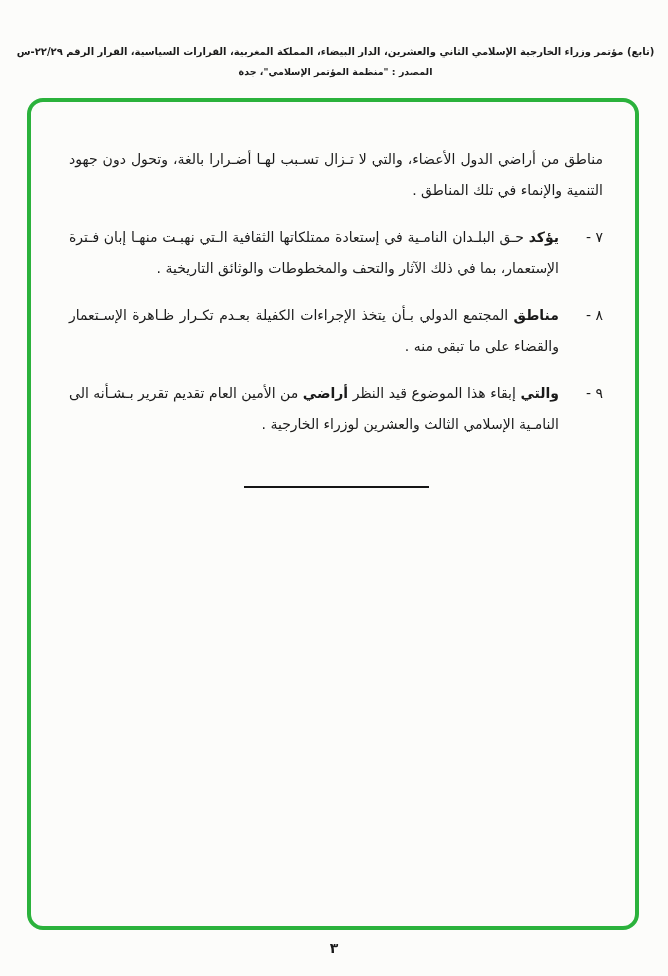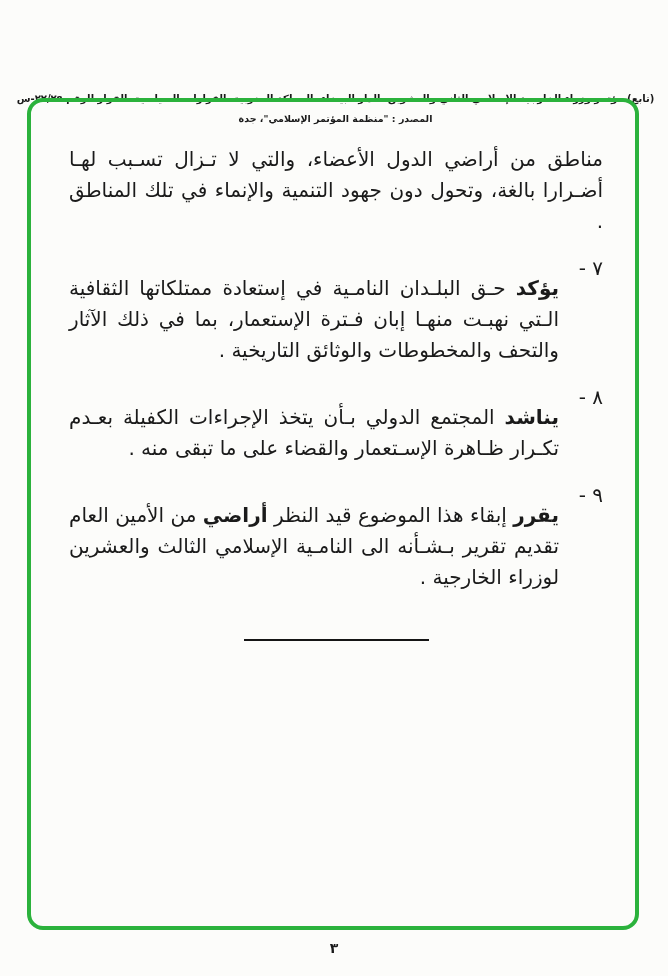--- a/index.html
+++ b/index.html
@@ -8,41 +8,41 @@
     width:668px;height:976px;
     margin:0 auto;
     background:#fcfcfa;
     font-family:"DejaVu Sans",sans-serif;
     color:#1a1a1a;
     overflow:hidden;
   }
   .header{
     position:absolute;top:46px;left:3px;right:0;
     direction:rtl;text-align:center;
-    font-weight:bold;font-size:10px;line-height:1.2;margin-top:47px;
+    font-weight:bold;font-size:10px;line-height:1.2;
   }
   .header .src{margin-top:8px;font-size:9.5px;}
   .frame{
     position:absolute;left:27px;top:98px;
     box-sizing:border-box;
     width:612px;height:832px;
     border:4px solid #2bb23c;
     border-radius:16px;
     padding:42px 32px 0 38px;
   }
   .content{
     direction:rtl;
     text-align:justify;
-    font-size:20px;
+    font-size:14px;
     line-height:31px;
   }
   .content p{margin:0;}
   .item{display:flex;margin-top:16px;}
   .item .marker{flex:0 0 44px;width:44px;}
-  .item .text{flex:1;margin-top:20px;}
+  .item .text{flex:1;}
   .lead{font-weight:bold;}
   .sep{
     width:185px;
     border:none;
     border-top:2px solid #151515;
     margin:46px auto 0 auto;
   }
   .pagenum{
     position:absolute;top:940px;left:0;right:0;
     text-align:center;
@@ -68,29 +68,29 @@
         <span class="marker">٧ -</span>
         <span class="text">
           <span class="lead">يؤكد</span>
           <span>حـق البلـدان النامـية في إستعادة ممتلكاتها الثقافية الـتي نهبـت منهـا إبان فـترة الإستعمار، بما في ذلك الآثار والتحف والمخطوطات والوثائق التاريخية .</span>
         </span>
       </div>
 
       <div class="item">
         <span class="marker">٨ -</span>
         <span class="text">
-          <span class="lead">يناشد</span>
+          <span class="lead">مناطق</span>
           <span>المجتمع الدولي بـأن يتخذ الإجراءات الكفيلة بعـدم تكـرار ظـاهرة الإسـتعمار والقضاء على ما تبقى منه .</span>
         </span>
       </div>
 
       <div class="item">
         <span class="marker">٩ -</span>
         <span class="text">
-          <span class="lead">يقرر</span>
+          <span class="lead">والتي</span>
           <span>إبقاء هذا الموضوع قيد النظر</span>
           <span class="lead">أراضي</span>
           <span>من الأمين العام تقديم تقرير بـشـأنه الى النامـية الإسلامي الثالث والعشرين لوزراء الخارجية .</span>
         </span>
       </div>
 
       <hr class="sep">
 
     </div>
   </div>

